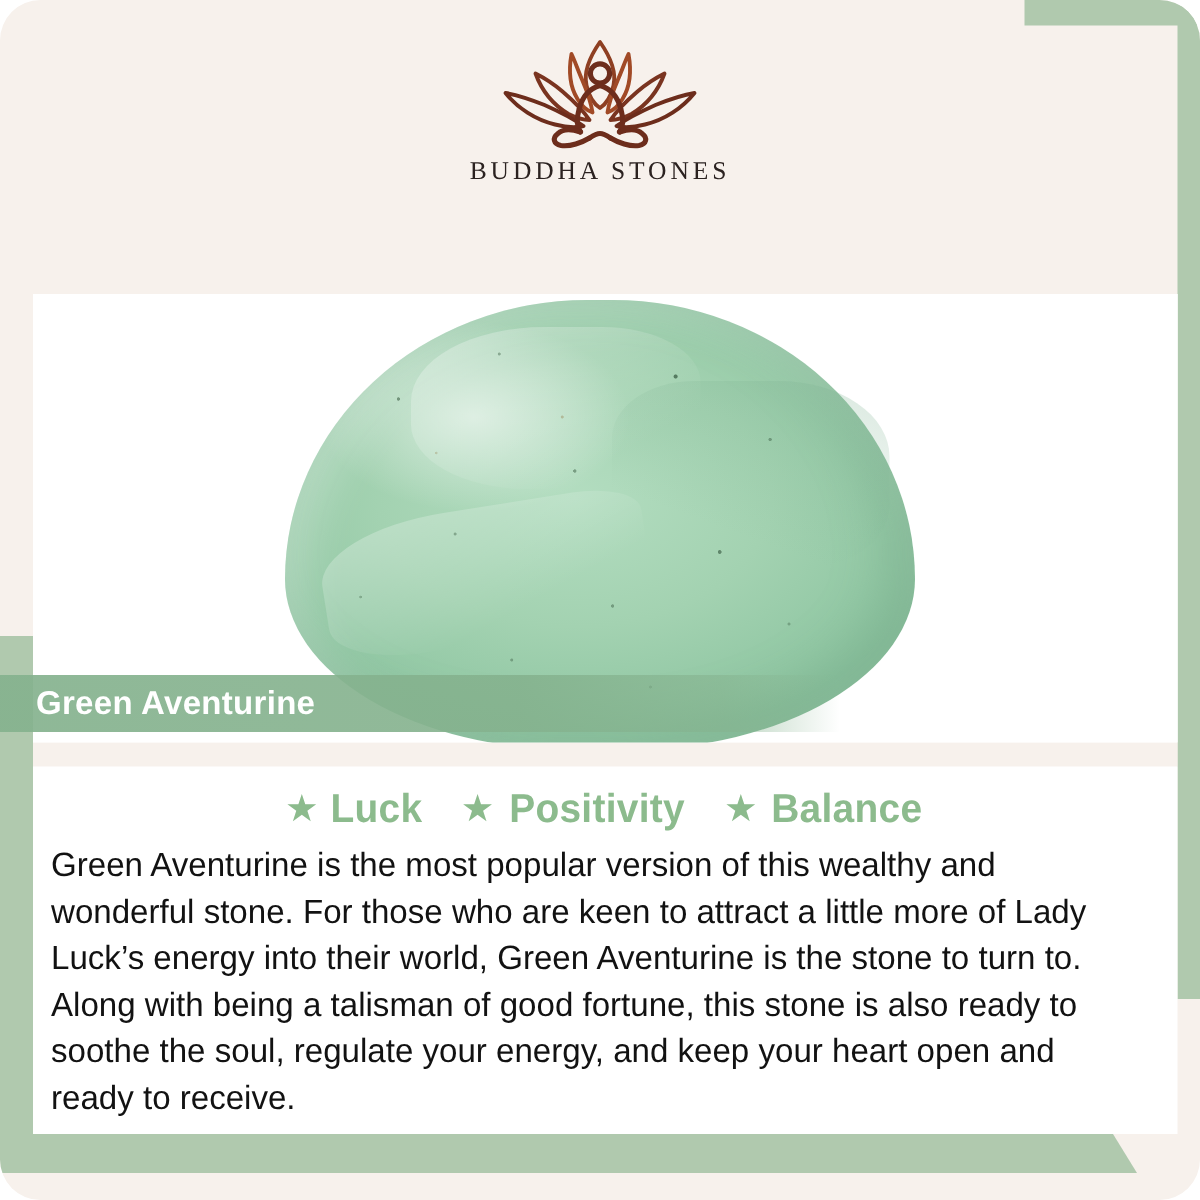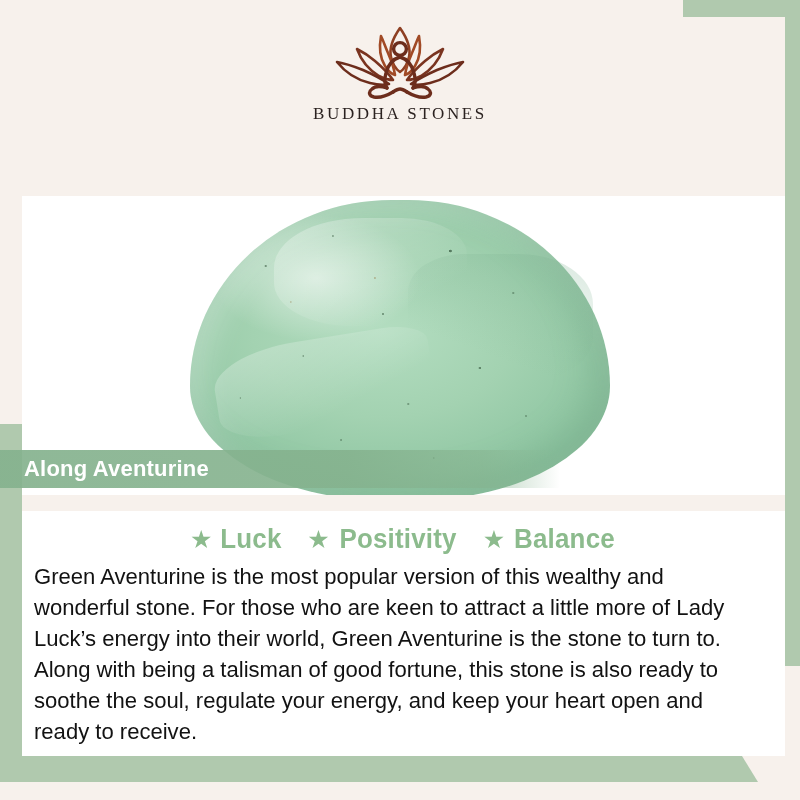--- a/index.html
+++ b/index.html
@@ -10,20 +10,21 @@
   body {
     font-family: "Liberation Sans", sans-serif;
   }
 
   #page {
     position: relative;
     width: 800px;
     height: 800px;
     overflow: hidden;
     background: #f7f1ec;
+    border-radius: 27px;
   }
 
   
   .frame-right {
     position: absolute;
     left: 785px;
     top: 0px;
     width: 15px;
     height: 666px;
     background: #b0c9ae;
@@ -344,21 +345,21 @@
         <div class="stone-facet-c"></div>
         <div class="stone-facet-b"></div>
         <div class="stone-facet-a"></div>
         <div class="stone-streaks"></div>
         <div class="stone-speckles"></div>
       </div>
     </div>
   </div>
 
   <div class="name-bar">
-    <div class="name-bar-text">Along Aventurine</div>
+    <div class="name-bar-text">Green Aventurine</div>
   </div>
 
   <div class="benefits">
     <div class="benefit-item">
       <span class="benefit-star">★</span>
       <span class="benefit-label">Luck</span>
     </div>
     <div class="benefit-item">
       <span class="benefit-star">★</span>
       <span class="benefit-label">Positivity</span>

